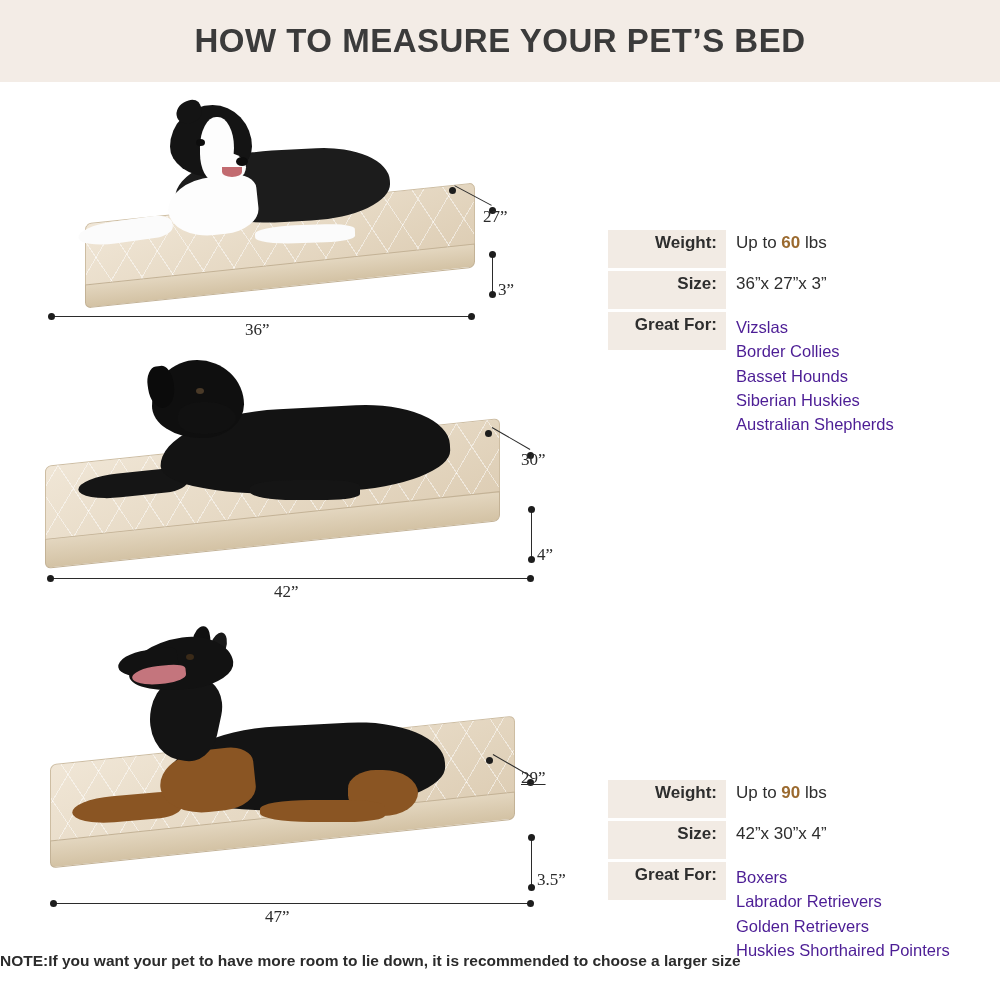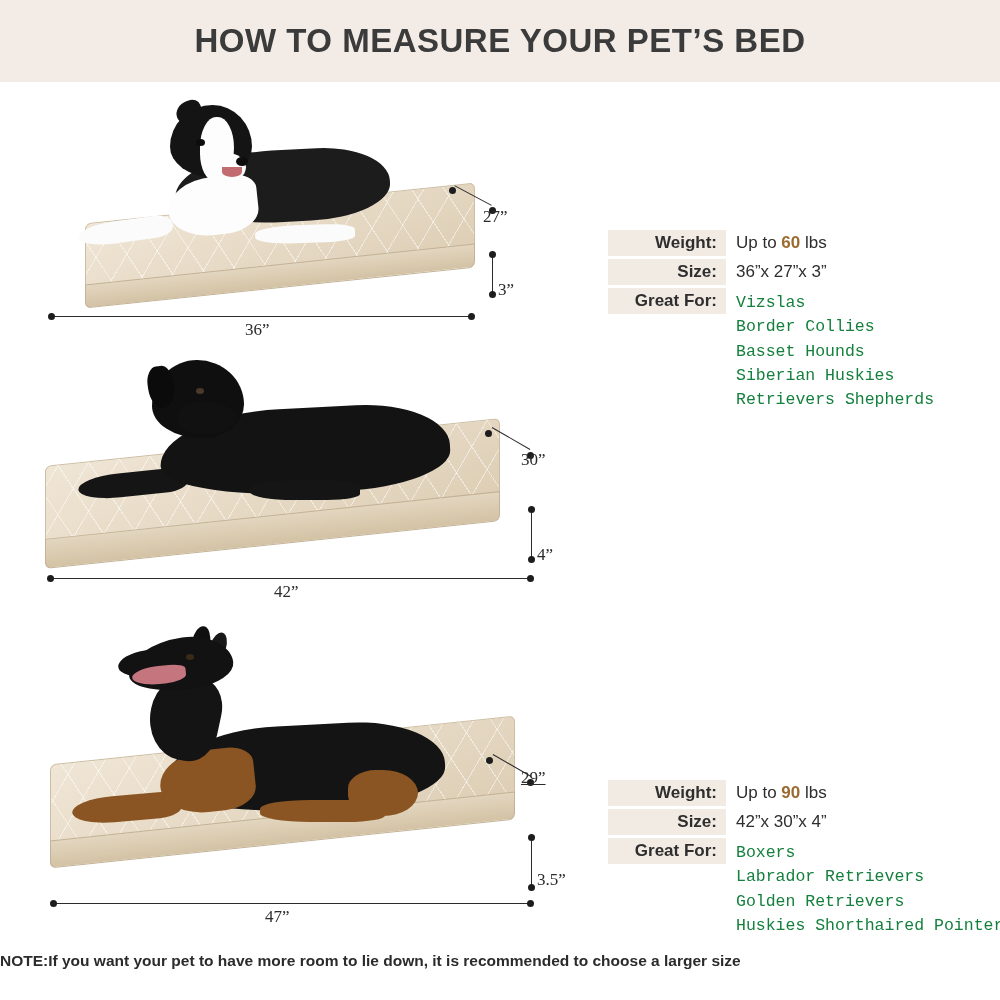--- a/index.html
+++ b/index.html
@@ -262,44 +262,44 @@
   }
   .spec-row {
     display: flex;
     align-items: flex-start;
     margin-bottom: 3px;
   }
   .spec-key {
     background: #f2ebe4;
     min-width: 118px;
     text-align: right;
-    padding: 3px 9px 3px 6px;
+    padding: 3px 9px 15px 6px;
     box-sizing: border-box;
     font-size: 17px;
     font-weight: bold;
     color: #2e2e2e;
     font-family: "Liberation Sans", sans-serif;
   }
   .spec-val {
     padding: 3px 0 3px 10px;
     font-size: 17px;
     color: #2e2e2e;
     font-family: "Liberation Sans", sans-serif;
     white-space: nowrap;
   }
   .spec-val .num { color: #9b6a2f; font-weight: bold; }
   .breeds {
     padding-left: 10px;
   }
   .breed {
     font-size: 16.5px;
-    color: #15803d;
+    color: #4c1d95;
     line-height: 1.47;
     white-space: nowrap;
-    font-family: Liberation Mono, monospace;
+    font-family: Liberation Sans, sans-serif;
   }
   .breed:first-child { padding-top: 3px; }
 
   .spec1 { top: 135px; }
   .spec2 { top: 430px; }
 
   
   .note {
     position: absolute;
     left: 0;
@@ -368,21 +368,21 @@
         <div class="spec-key">Size:</div>
         <div class="spec-val">36”x 27”x 3”</div>
       </div>
       <div class="spec-row">
         <div class="spec-key">Great For:</div>
         <div class="breeds">
           <div class="breed">Vizslas</div>
           <div class="breed">Border Collies</div>
           <div class="breed">Basset Hounds</div>
           <div class="breed">Siberian Huskies</div>
-          <div class="breed">Retrievers Shepherds</div>
+          <div class="breed">Australian Shepherds</div>
         </div>
       </div>
     </div>
   </div>
 
   <div class="row row-2">
     <div class="bed-area">
 
       <div class="bed bed2">
         <div class="bed-top"></div>

